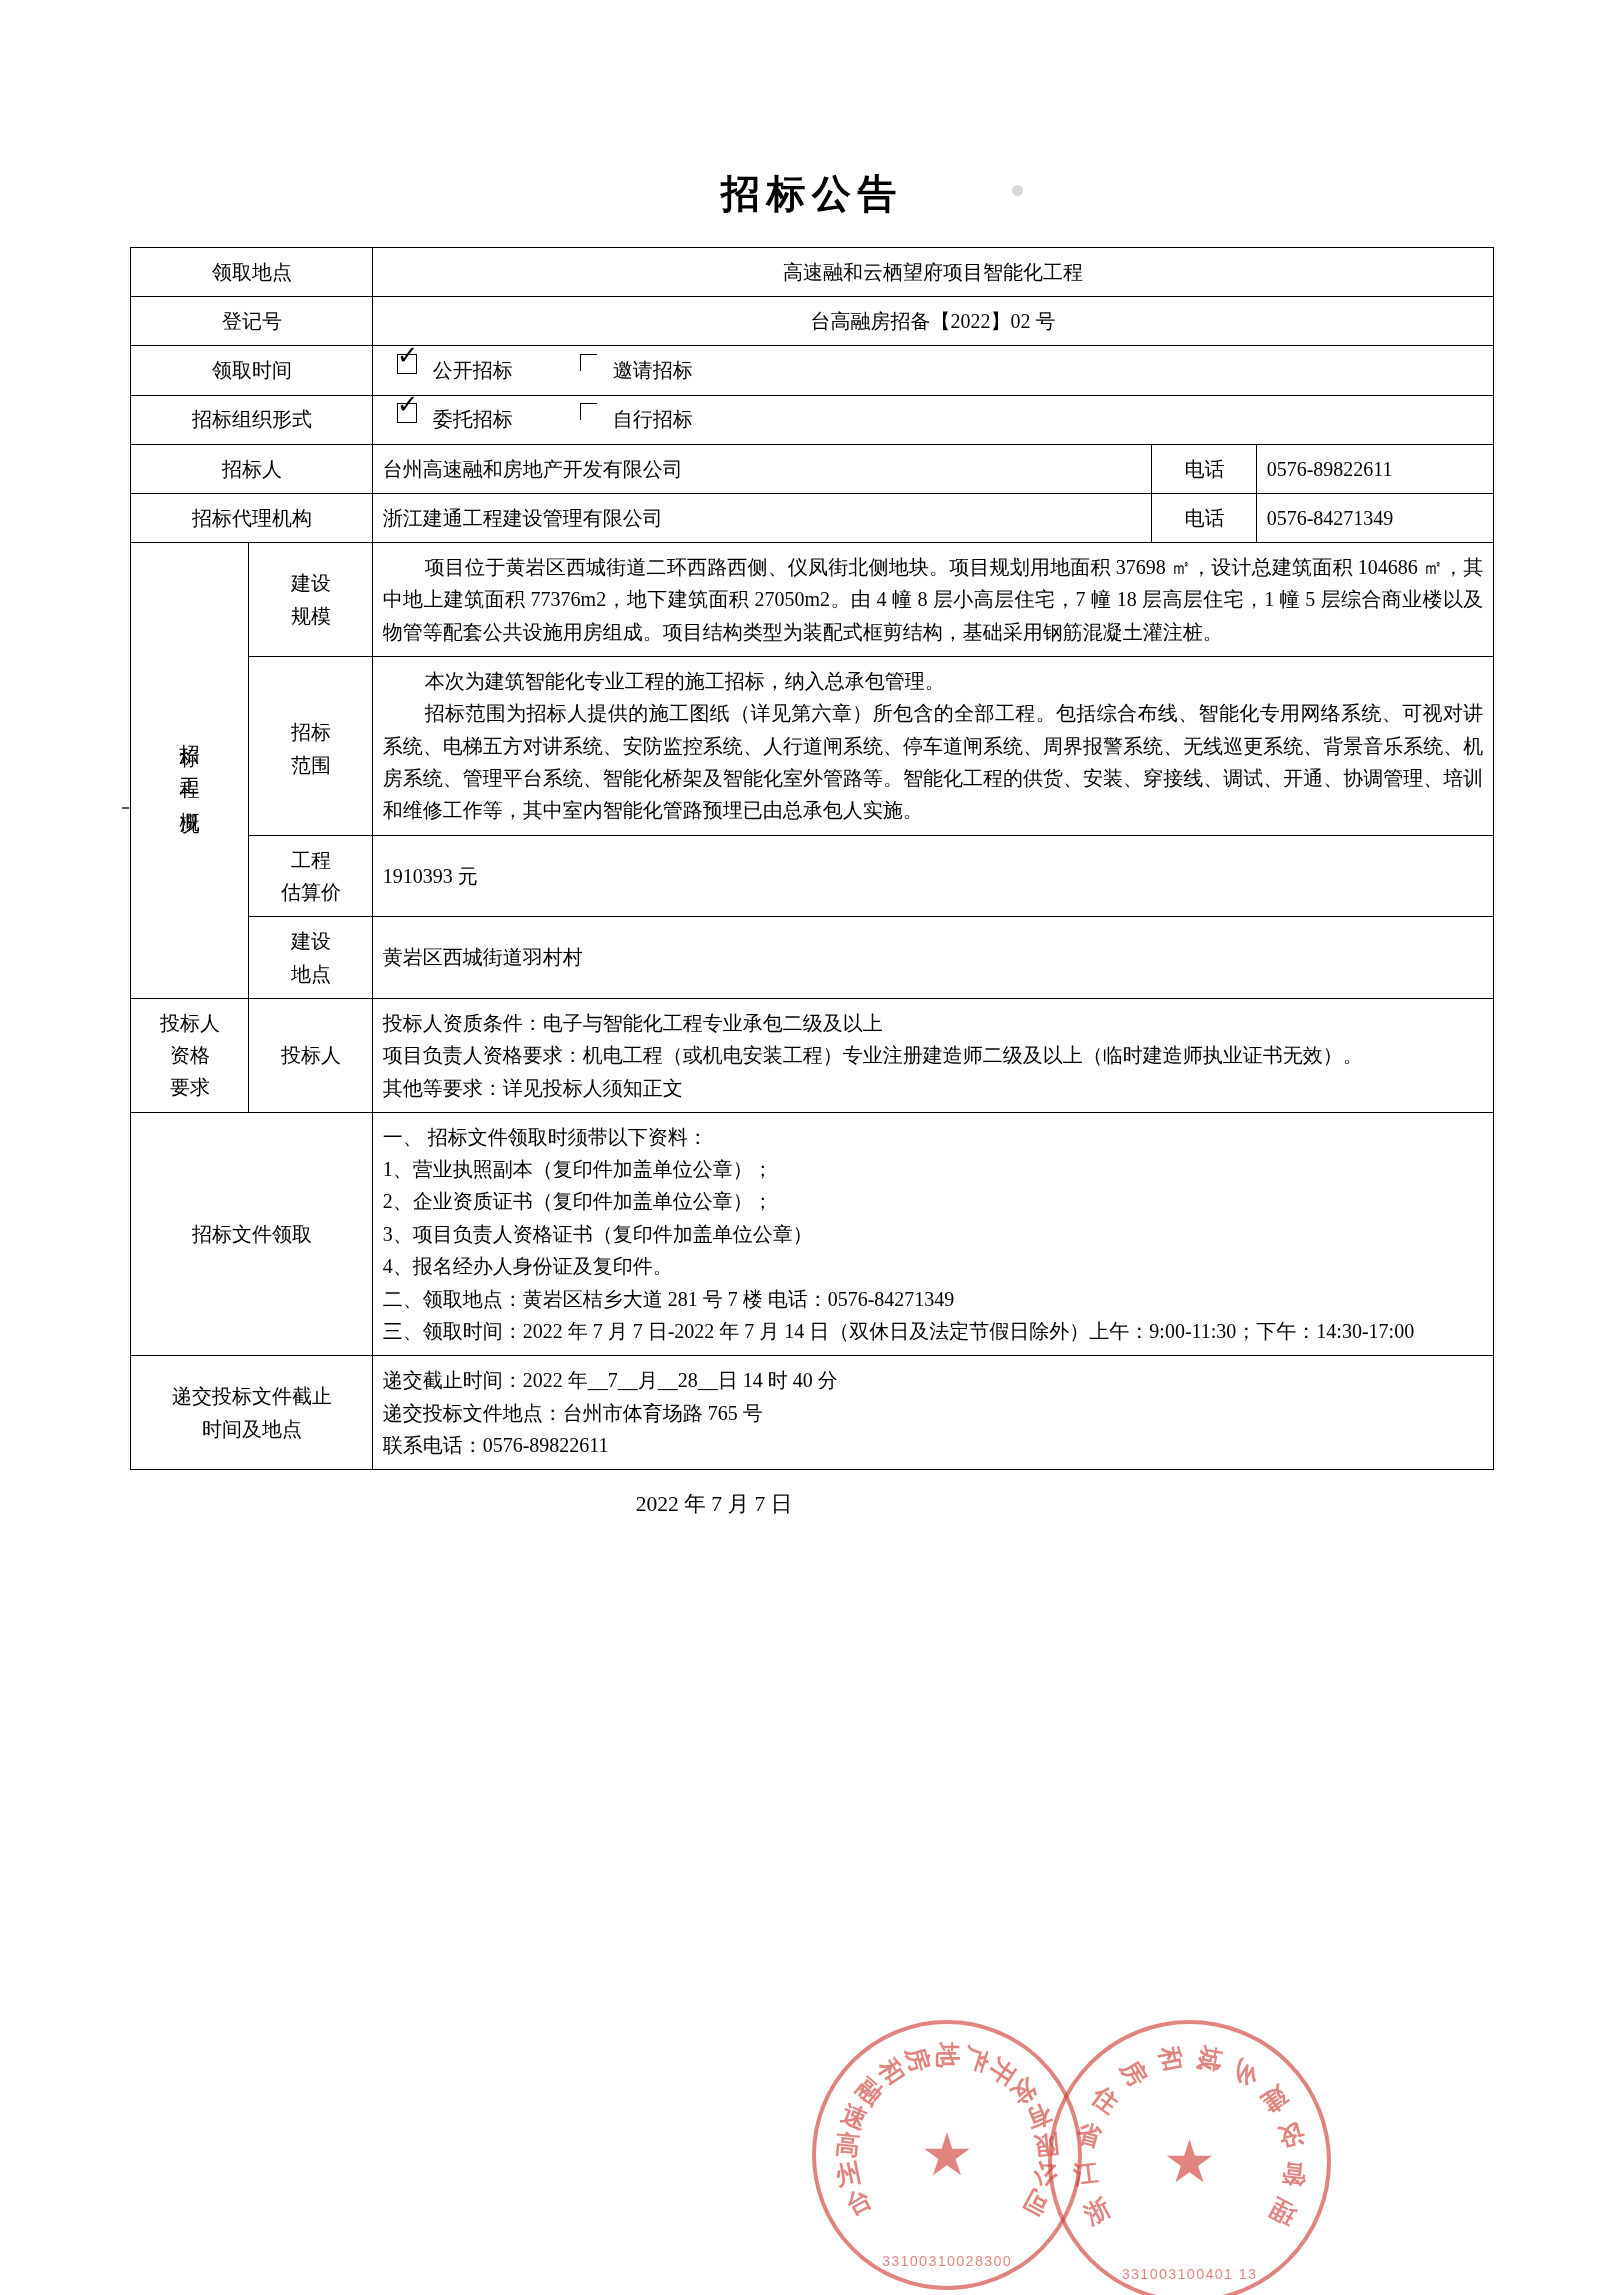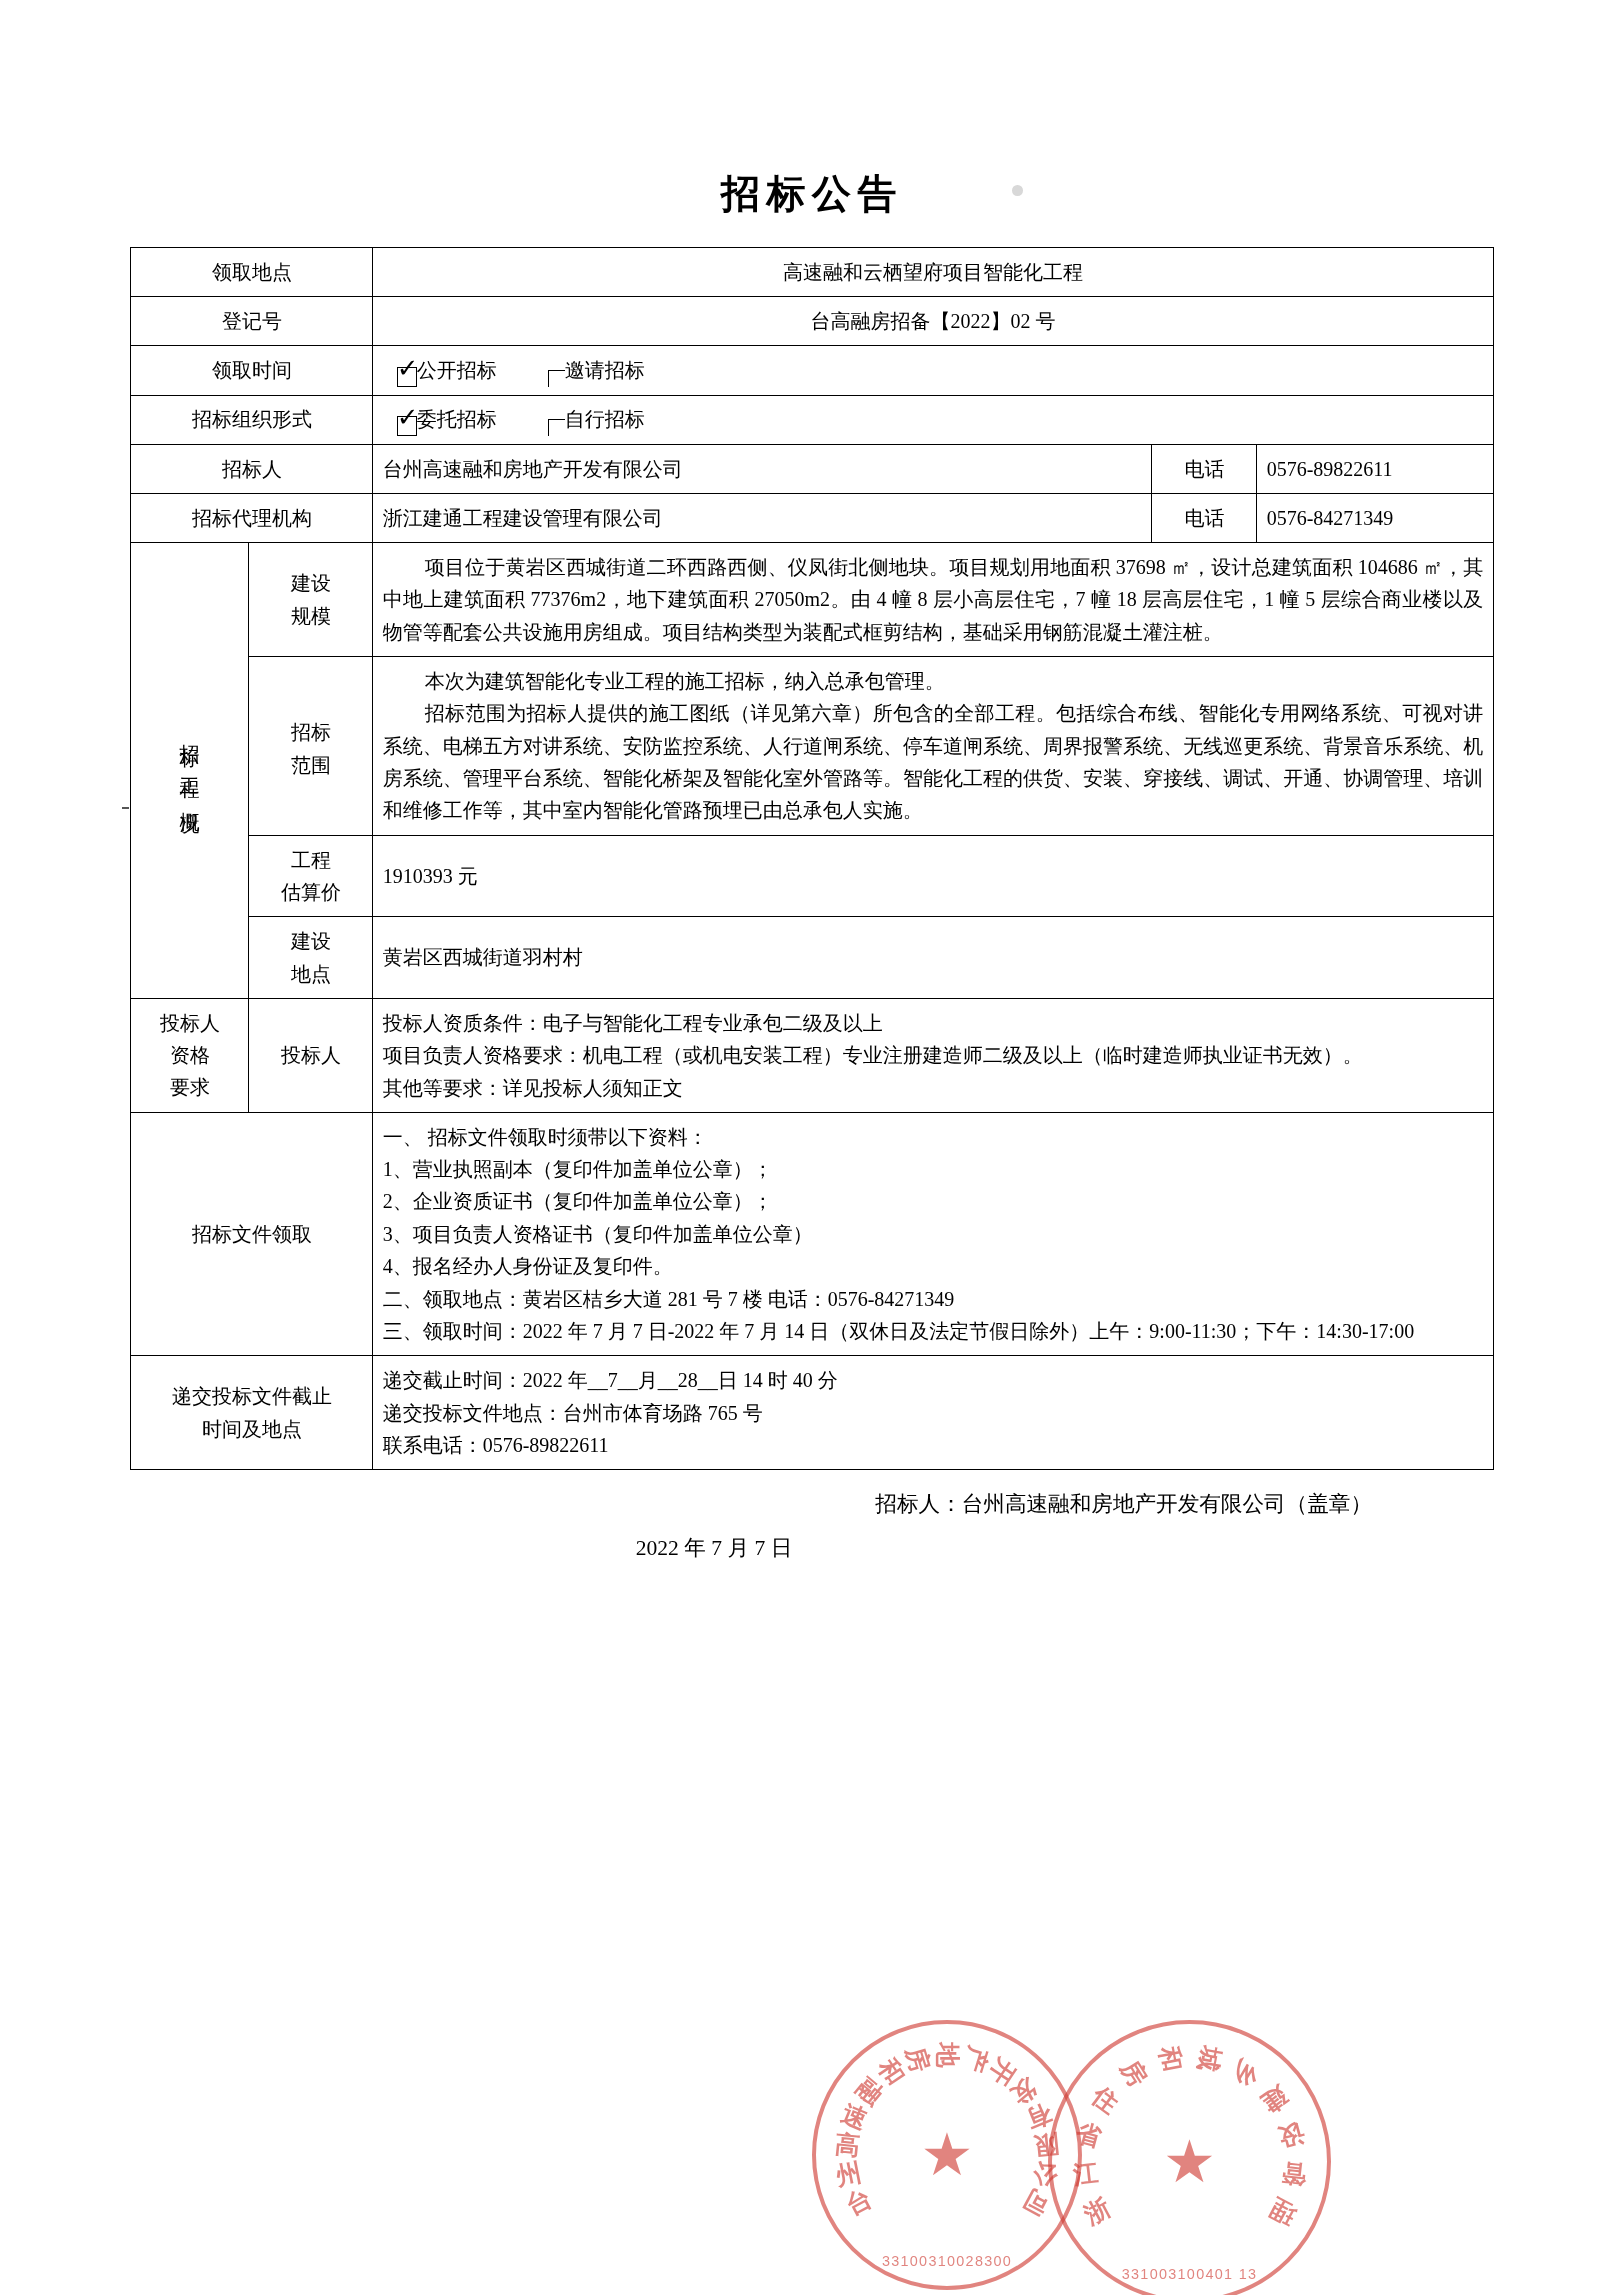--- a/index.html
+++ b/index.html
@@ -59,22 +59,22 @@
   td.body-cell {
     text-align: justify;
     padding: 10.5px 14.4px 10.5px 14.4px;
     vertical-align: top;
   }
   .indent {
     text-indent: 42px;
   }
   .checkline {
     display: flex;
-    align-items: flex-end;
-    gap: 0;
+    align-items: flex-start;
+    gap: 16px;
     padding-left: 14.4px;
   }
   .checkbox {
     display: inline-block;
     position: relative;
     width: 19.6px;
     height: 19.6px;
     border: 1.3px solid #000;
     box-sizing: border-box;
     flex: 0 0 auto;
@@ -333,21 +333,20 @@
         <td class="body-cell" colspan="3">
           <div>递交截止时间：2022 年__7__月__28__日 14 时 40 分</div>
           <div>递交投标文件地点：台州市体育场路 765 号</div>
           <div>联系电话：0576-89822611</div>
         </td>
       </tr>
     </tbody>
   </table>
 
   <div class="signature-block">
-    <div class="sig-row">招标人：台州高速融和房地产开发有限公司（盖章）</div>
     <div class="sig-row date">2022 年 7 月 7 日</div>
   </div>
 
   <div class="stamp" id="stamp1">
     <div class="inner-star">★</div>
     <div class="arc-text" id="arc1">
         <span class="circ-char" style="transform: rotate(-118deg) translate(0px, -100px) rotate(90deg) translate(-50%, -50%);">台</span>
         <span class="circ-char" style="transform: rotate(-101.143deg) translate(0px, -100px) rotate(90deg) translate(-50%, -50%);">州</span>
         <span class="circ-char" style="transform: rotate(-84.2857deg) translate(0px, -100px) rotate(90deg) translate(-50%, -50%);">高</span>
         <span class="circ-char" style="transform: rotate(-67.4286deg) translate(0px, -100px) rotate(90deg) translate(-50%, -50%);">速</span>

